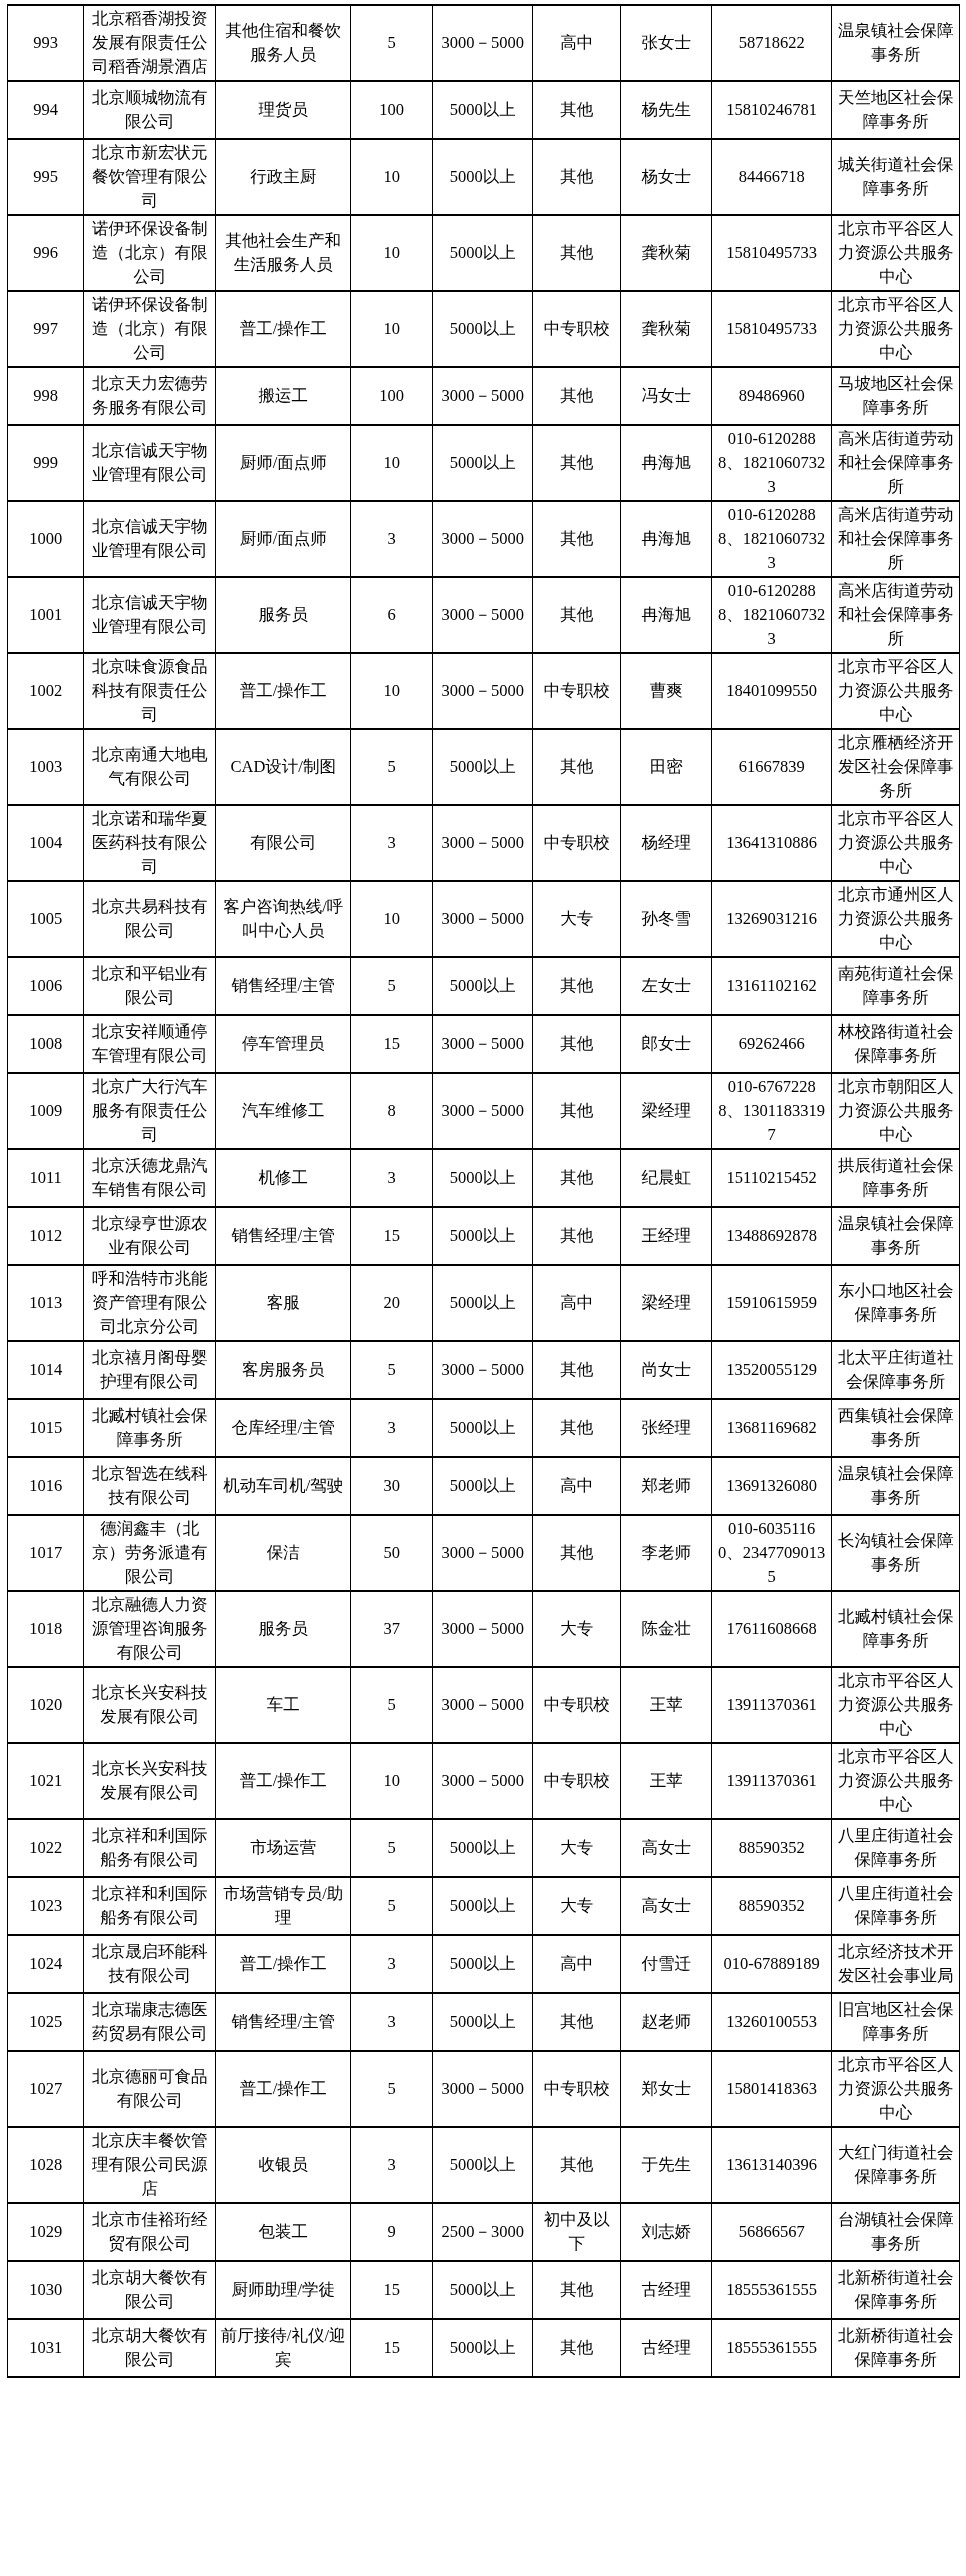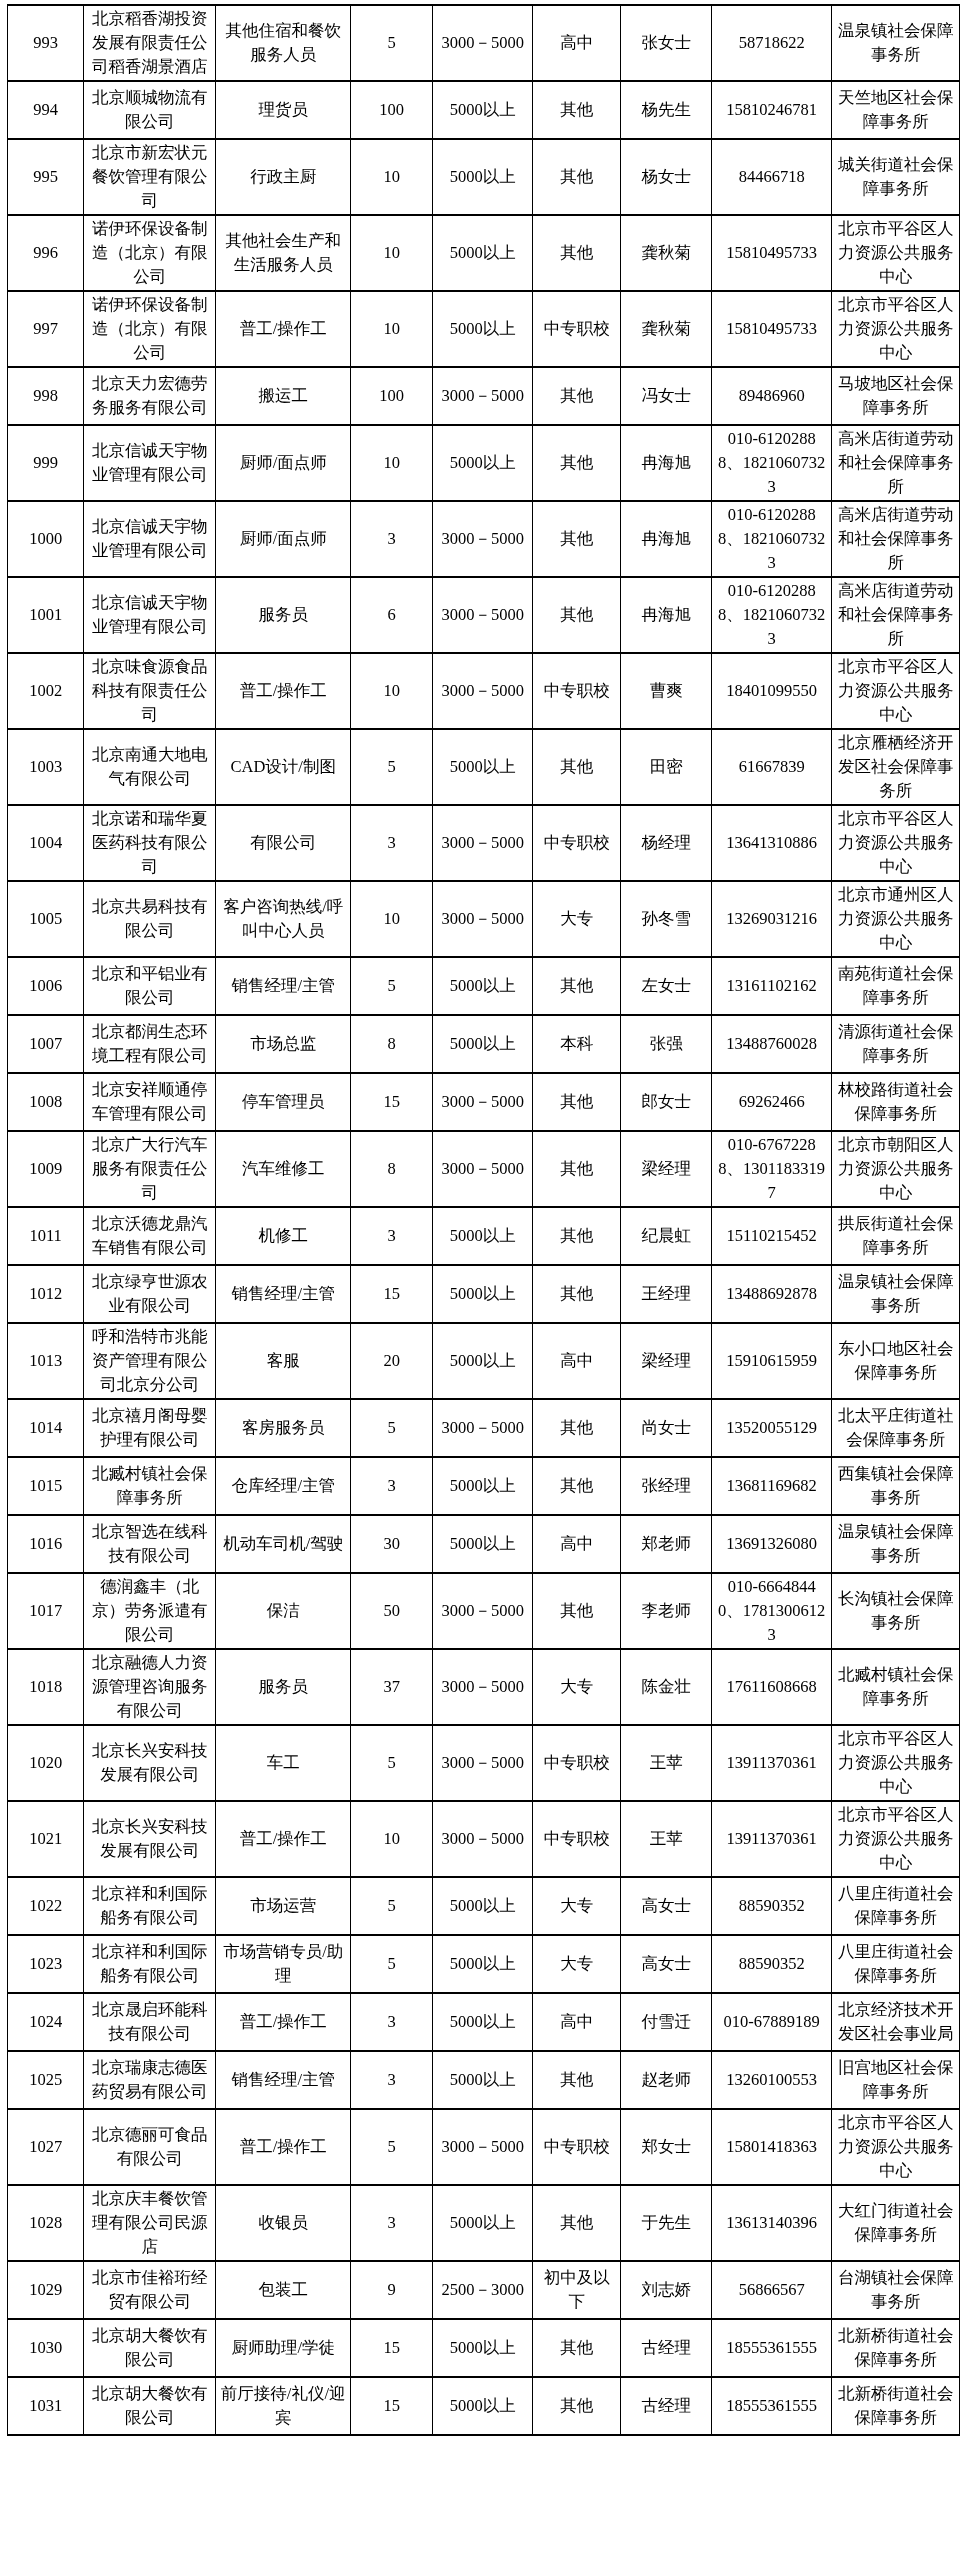--- a/index.html
+++ b/index.html
@@ -209,31 +209,20 @@
           <td>北京和平铝业有限公司</td>
           <td>销售经理/主管</td>
           <td>5</td>
           <td>5000以上</td>
           <td>其他</td>
           <td>左女士</td>
           <td>13161102162</td>
           <td>南苑街道社会保障事务所</td>
         </tr>
         <tr>
-          <td>1007</td>
-          <td>北京都润生态环境工程有限公司</td>
-          <td>市场总监</td>
-          <td>8</td>
-          <td>5000以上</td>
-          <td>本科</td>
-          <td>张强</td>
-          <td>13488760028</td>
-          <td>清源街道社会保障事务所</td>
-        </tr>
-        <tr>
           <td>1008</td>
           <td>北京安祥顺通停车管理有限公司</td>
           <td>停车管理员</td>
           <td>15</td>
           <td>3000－5000</td>
           <td>其他</td>
           <td>郎女士</td>
           <td>69262466</td>
           <td>林校路街道社会保障事务所</td>
         </tr>
@@ -315,21 +304,21 @@
           <td>温泉镇社会保障事务所</td>
         </tr>
         <tr>
           <td>1017</td>
           <td>德润鑫丰（北京）劳务派遣有限公司</td>
           <td>保洁</td>
           <td>50</td>
           <td>3000－5000</td>
           <td>其他</td>
           <td>李老师</td>
-          <td>010-66648440、17813006123</td>
+          <td>010-60351160、23477090135</td>
           <td>长沟镇社会保障事务所</td>
         </tr>
         <tr>
           <td>1018</td>
           <td>北京融德人力资源管理咨询服务有限公司</td>
           <td>服务员</td>
           <td>37</td>
           <td>3000－5000</td>
           <td>大专</td>
           <td>陈金壮</td>

